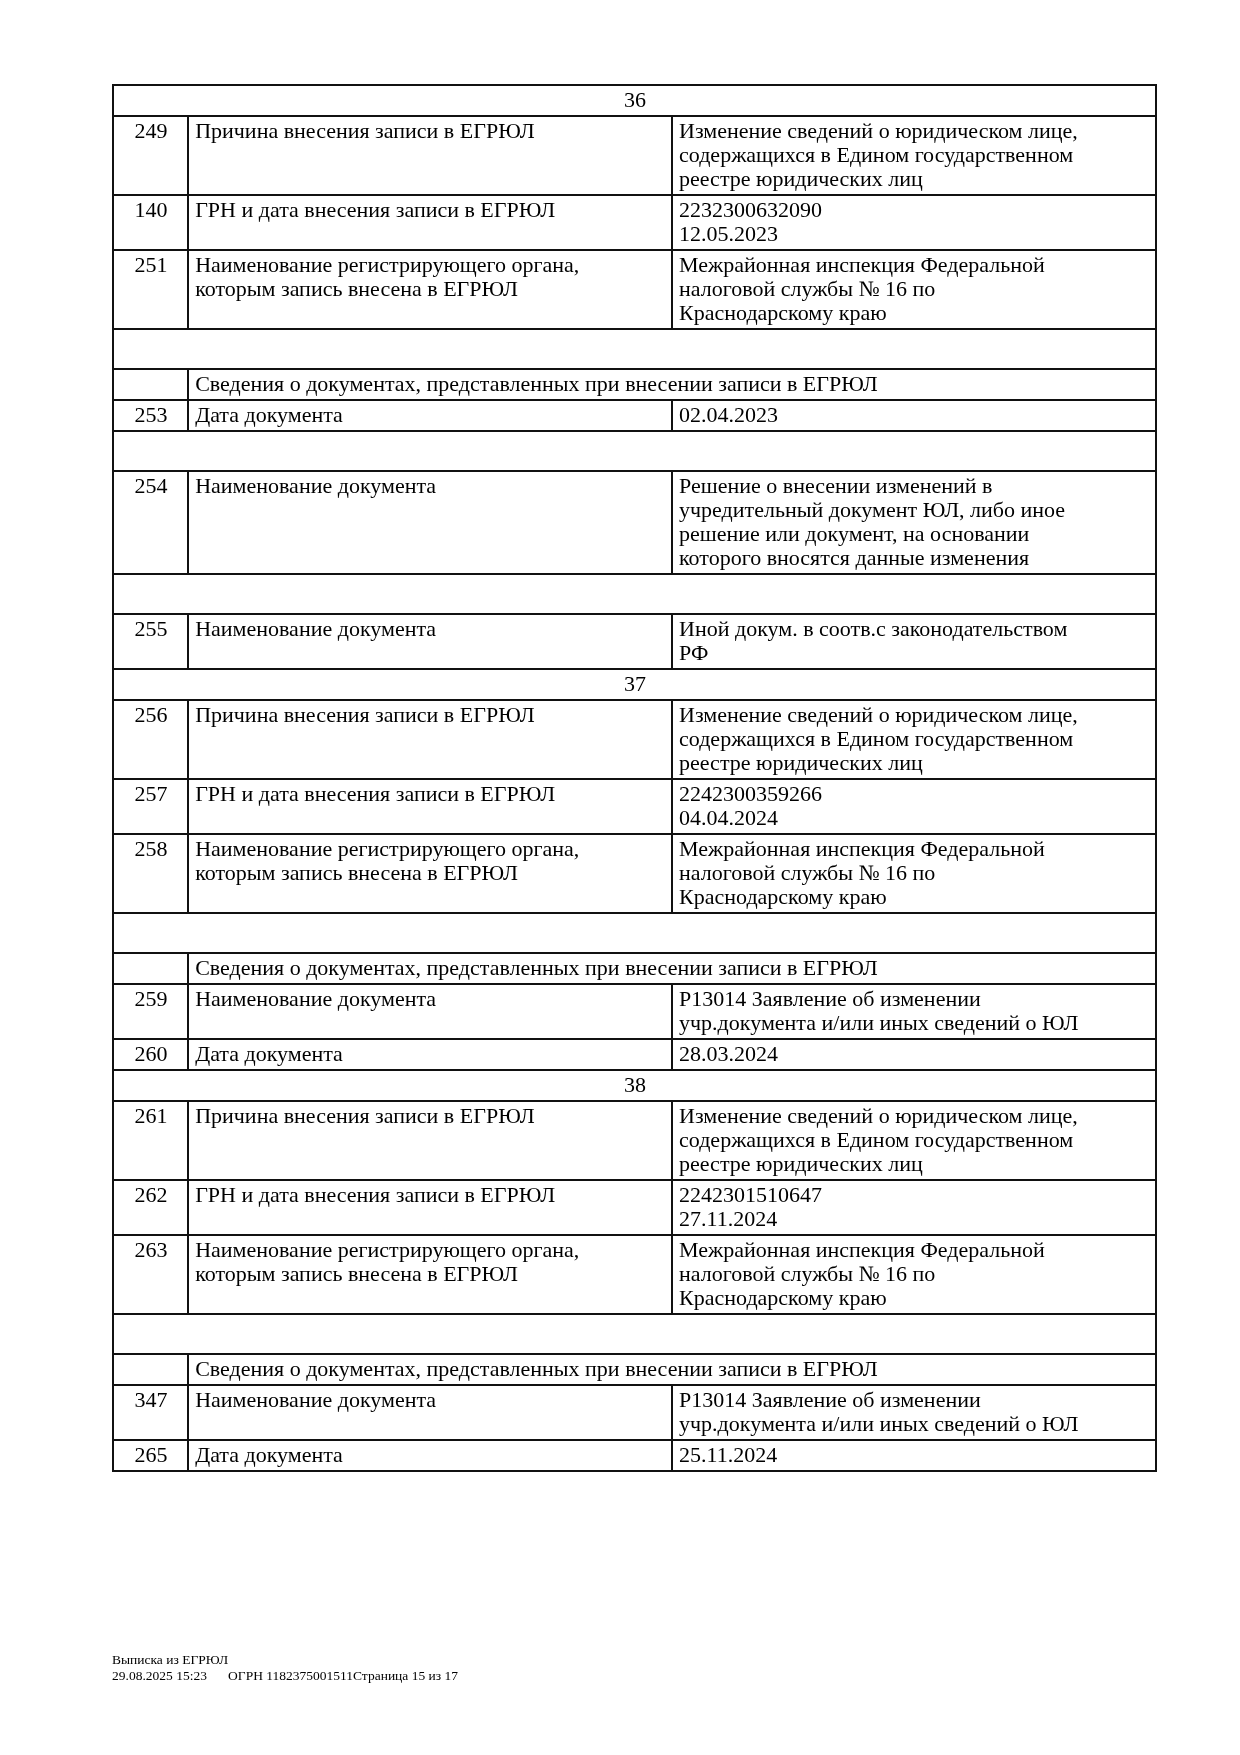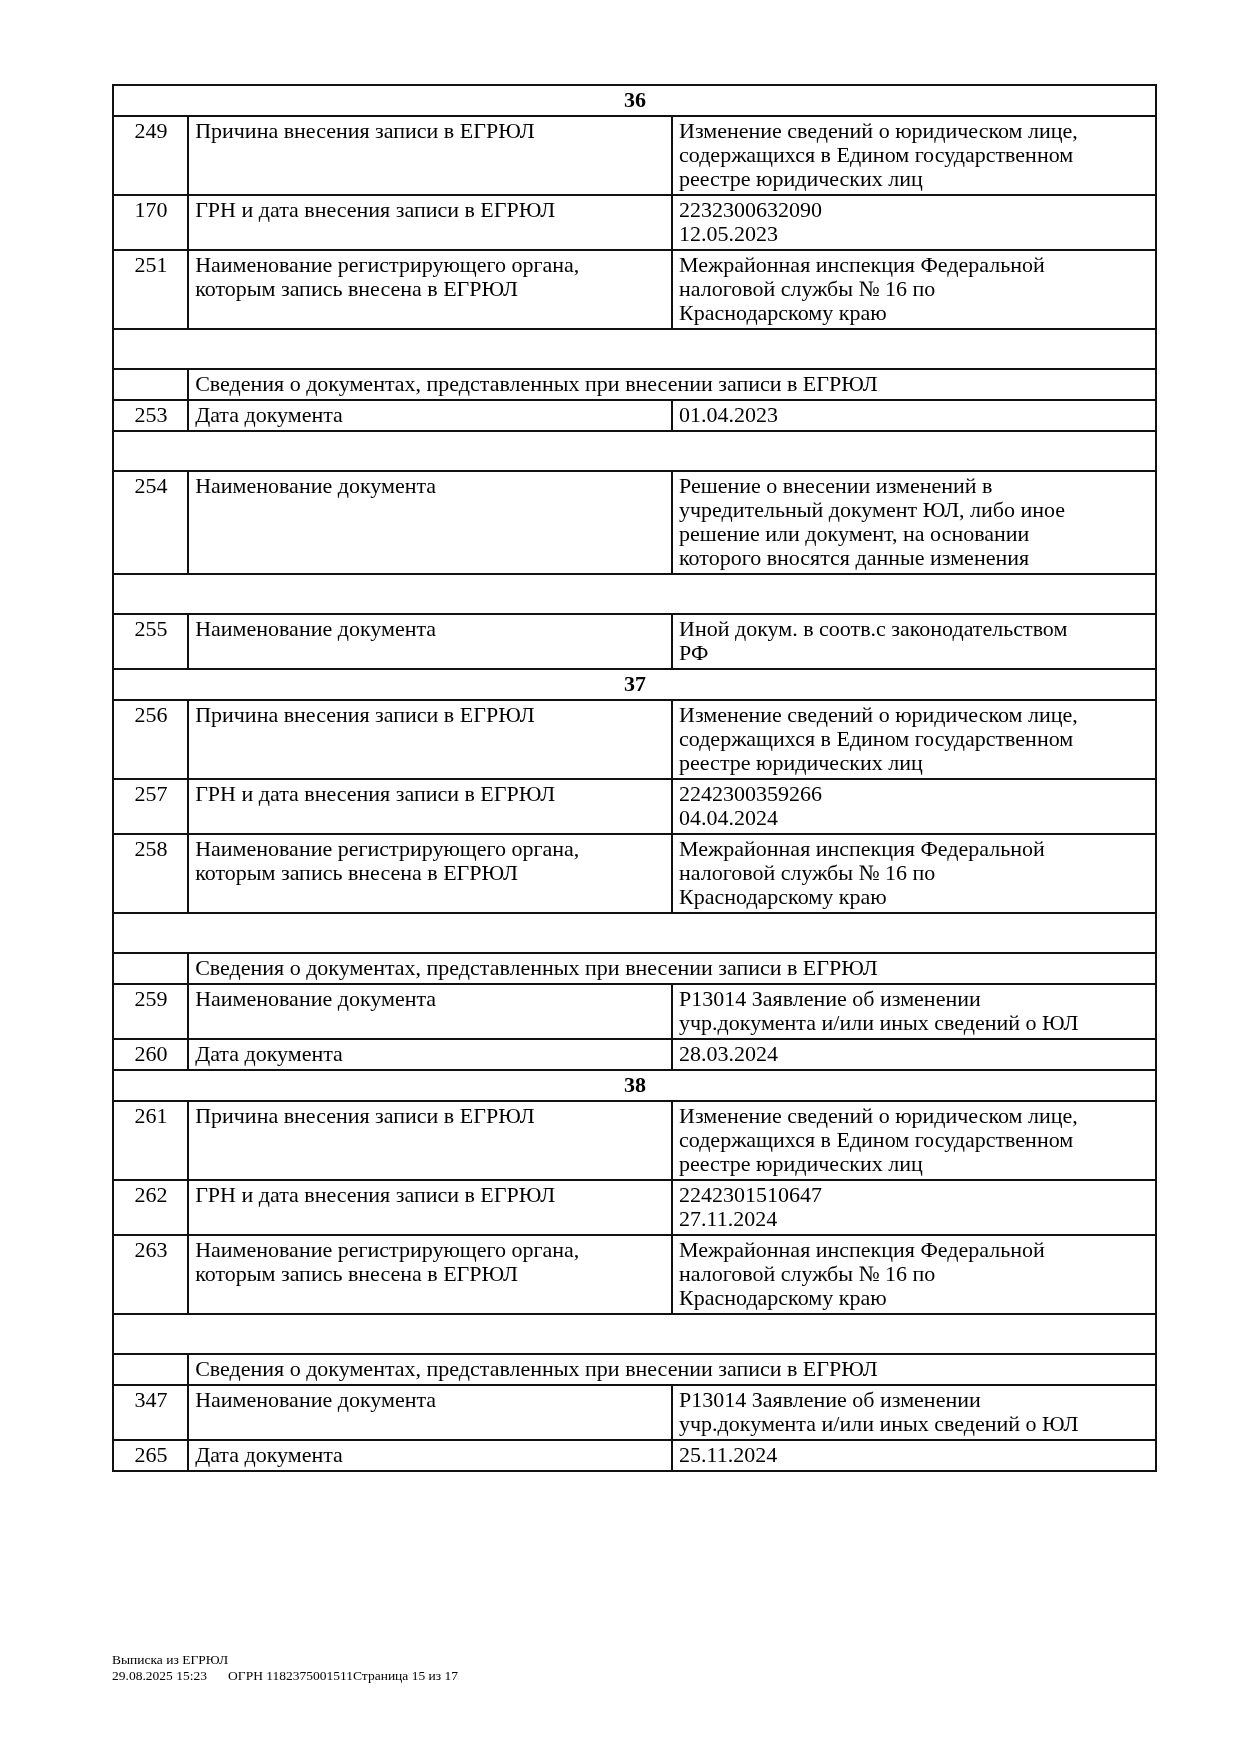--- a/index.html
+++ b/index.html
@@ -34,21 +34,21 @@
     overflow: hidden;
   }
   td.num {
     text-align: center;
     padding-left: 2px;
     padding-right: 2px;
     margin-top: 42px;
   }
   td.section {
     text-align: center;
-    font-weight: 700;
+    font-weight: 400;
     padding-top: 2px;
     padding-bottom: 2px;
   }
   td.spacer {
     height: 33px;
     padding: 0;
   }
   .footer {
     position: absolute;
     left: 112px;
@@ -80,21 +80,21 @@
           <td class="section" colspan="3">36</td>
         </tr>
         <tr>
           <td class="num">249</td>
           <td>Причина внесения записи в ЕГРЮЛ</td>
           <td>Изменение сведений о юридическом лице,
 содержащихся в Едином государственном
 реестре юридических лиц</td>
         </tr>
         <tr>
-          <td class="num">170</td>
+          <td class="num">140</td>
           <td>ГРН и дата внесения записи в ЕГРЮЛ</td>
           <td>2232300632090
 12.05.2023</td>
         </tr>
         <tr>
           <td class="num">251</td>
           <td>Наименование регистрирующего органа,
 которым запись внесена в ЕГРЮЛ</td>
           <td>Межрайонная инспекция Федеральной
 налоговой службы № 16 по
@@ -103,21 +103,21 @@
         <tr>
           <td class="spacer" colspan="3"></td>
         </tr>
         <tr>
           <td class="num"></td>
           <td colspan="2">Сведения о документах, представленных при внесении записи в ЕГРЮЛ</td>
         </tr>
         <tr>
           <td class="num">253</td>
           <td>Дата документа</td>
-          <td>01.04.2023</td>
+          <td>02.04.2023</td>
         </tr>
         <tr>
           <td class="spacer" colspan="3"></td>
         </tr>
         <tr>
           <td class="num">254</td>
           <td>Наименование документа</td>
           <td>Решение о внесении изменений в
 учредительный документ ЮЛ, либо иное
 решение или документ, на основании

